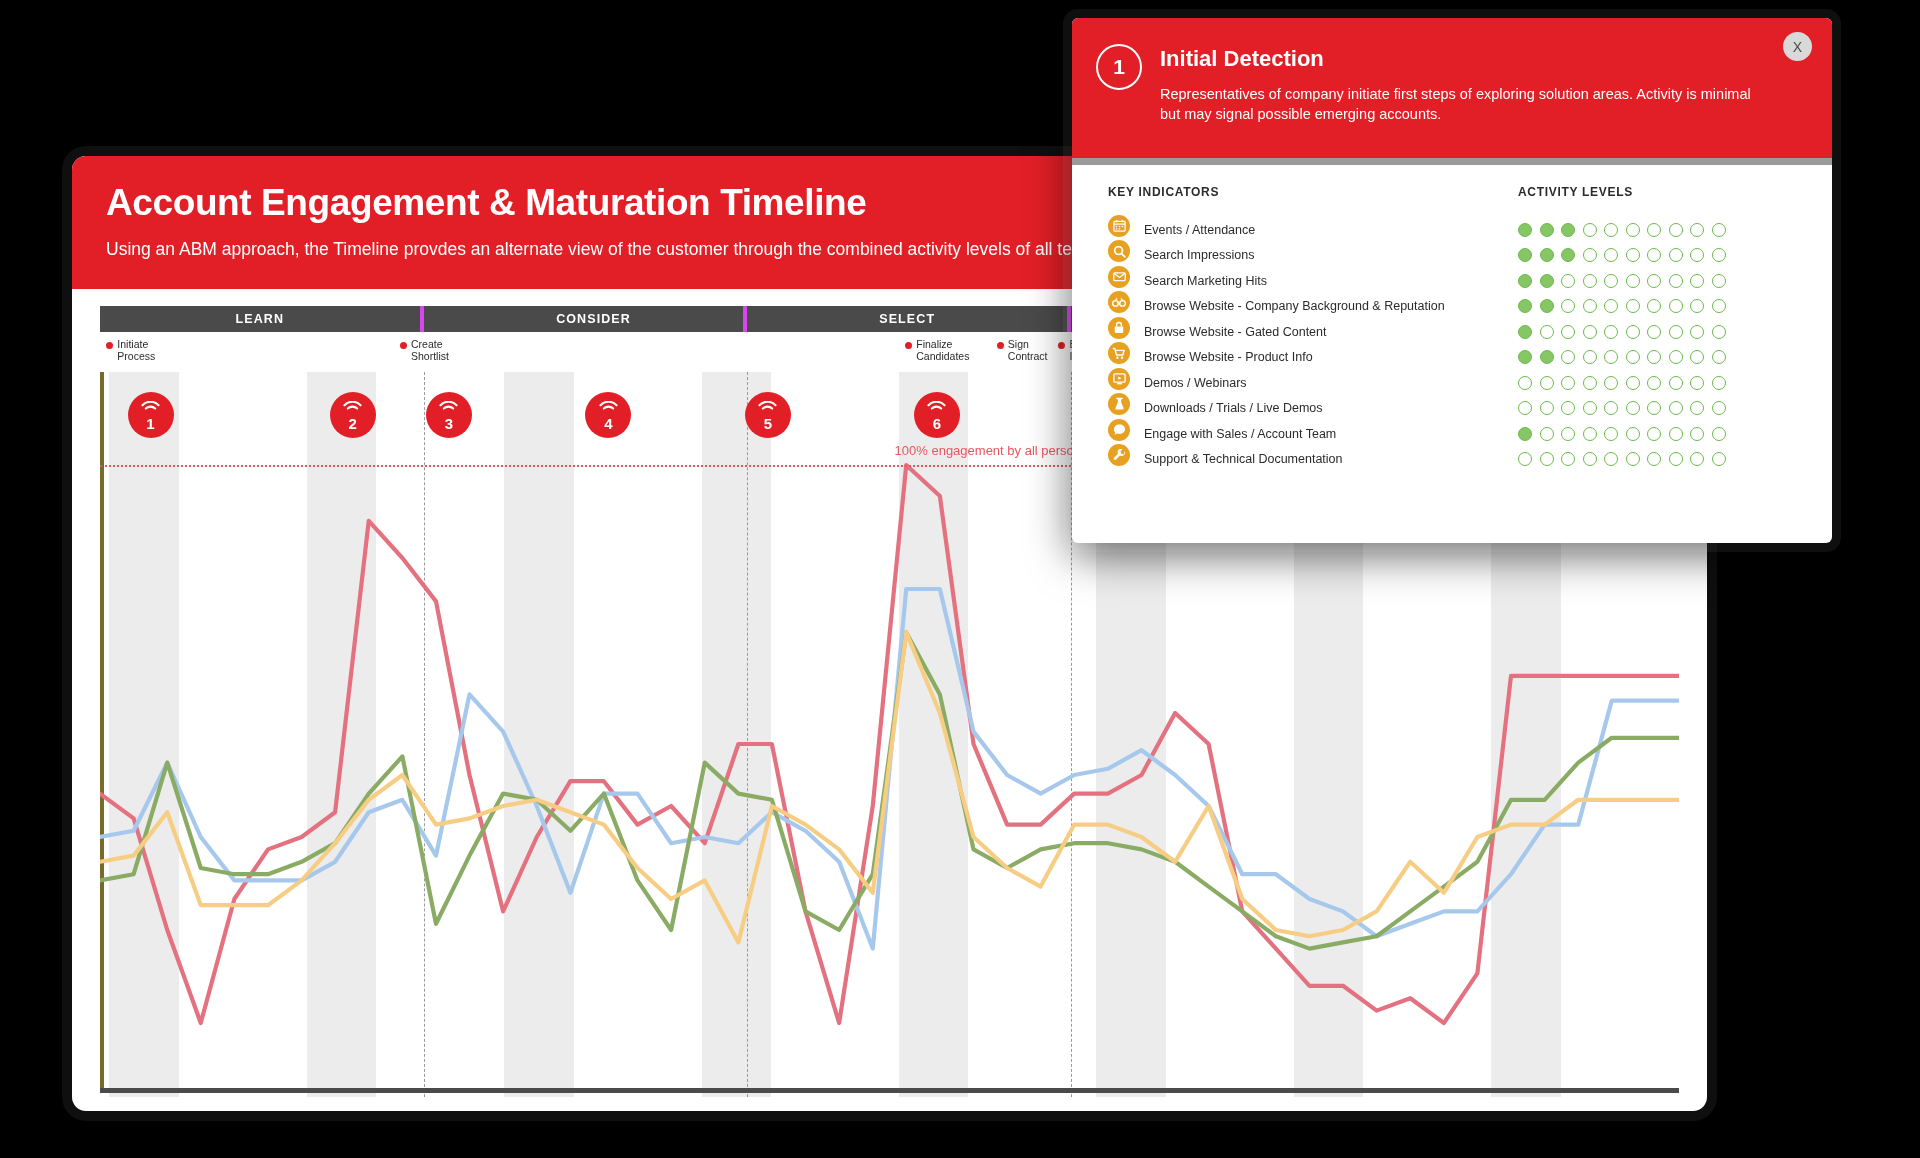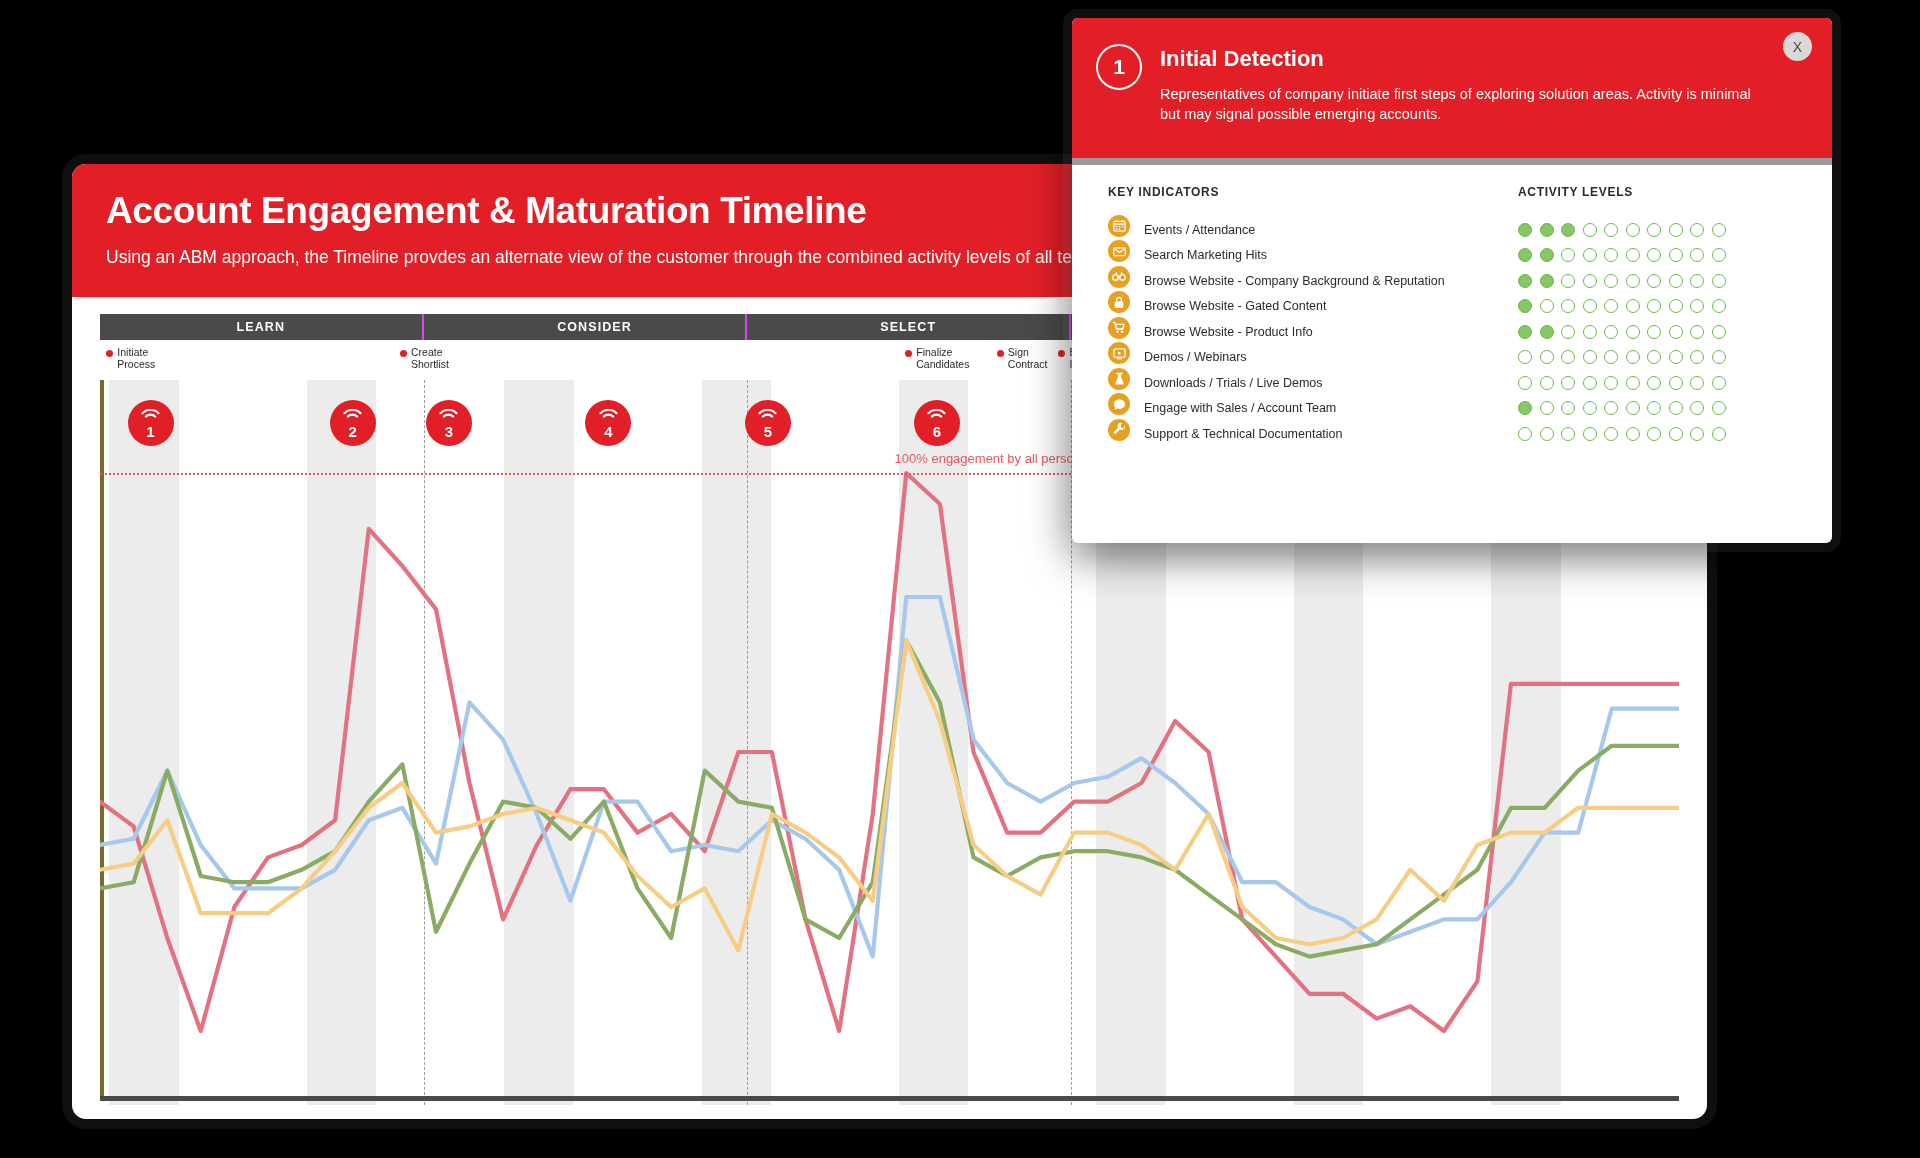--- a/index.html
+++ b/index.html
@@ -7,21 +7,21 @@
     width: 1920px; height: 1158px;
     background: #000000;
     font-family: "Liberation Sans", sans-serif;
     overflow: hidden;
   }
   #stage { position: relative; width: 1920px; height: 1158px; }
 
   
   .main-card {
     position: absolute;
-    left: 72px; top: 164px;
+    left: 72px; top: 156px;
     width: 1635px; height: 955px;
     background: #ffffff;
     border-radius: 14px;
     box-shadow: 0 0 0 10px rgba(255,255,255,0.06), 0 14px 50px rgba(0,0,0,.55);
     overflow: hidden;
   }
   .card-header {
     background: #e21f26;
     padding: 28px 34px 26px 34px;
     height: 133px;
@@ -51,21 +51,21 @@
   }
   .stage-cell {
     background: #4a4a4a;
     color: #ffffff;
     font-size: 12.5px;
     font-weight: bold;
     letter-spacing: 1.1px;
     display: flex;
     align-items: center;
     justify-content: center;
-    border-right: 2px solid #d946ef;
+    border-right: 4px solid #d946ef;
   }
   .stage-cell:last-child { border-right: none; }
 
   
   .milestones {
     position: relative;
     margin: 0 28px;
     height: 40px;
   }
   .milestone {
@@ -365,20 +365,41 @@
               <span class="dot"></span>
               <span class="dot"></span>
               <span class="dot"></span>
               <span class="dot"></span>
               <span class="dot"></span>
             </span>
           </div>
           <div class="ind-row">
             <span class="ind-icon">
               <svg width="13" height="13" viewBox="0 0 14 14">
+                <circle cx="6" cy="6" r="4.2" fill="none" stroke="#fff" stroke-width="1.8"></circle>
+                <line x1="9.2" y1="9.2" x2="12.8" y2="12.8" stroke="#fff" stroke-width="2" stroke-linecap="round"></line>
+              </svg>
+            </span>
+            <span class="ind-label">Search Impressions</span>
+            <span class="dots">
+              <span class="dot on"></span>
+              <span class="dot on"></span>
+              <span class="dot on"></span>
+              <span class="dot"></span>
+              <span class="dot"></span>
+              <span class="dot"></span>
+              <span class="dot"></span>
+              <span class="dot"></span>
+              <span class="dot"></span>
+              <span class="dot"></span>
+            </span>
+          </div>
+          <div class="ind-row">
+            <span class="ind-icon">
+              <svg width="13" height="13" viewBox="0 0 14 14">
                 <rect x="0.8" y="3" width="12.4" height="8.4" rx="1.2" fill="none" stroke="#fff" stroke-width="1.4"></rect>
                 <path d="M1.4 3.8 L7 8 L12.6 3.8" fill="none" stroke="#fff" stroke-width="1.4"></path>
               </svg>
             </span>
             <span class="ind-label">Search Marketing Hits</span>
             <span class="dots">
               <span class="dot on"></span>
               <span class="dot on"></span>
               <span class="dot"></span>
               <span class="dot"></span>

